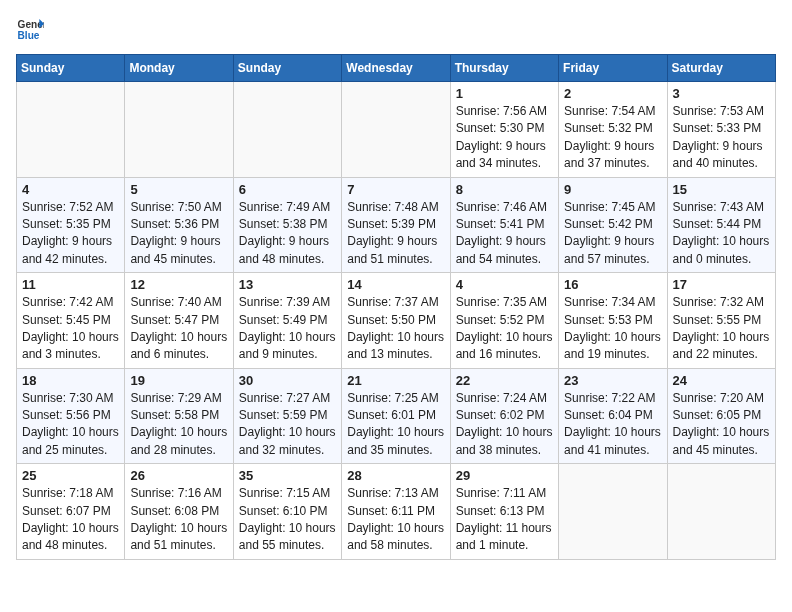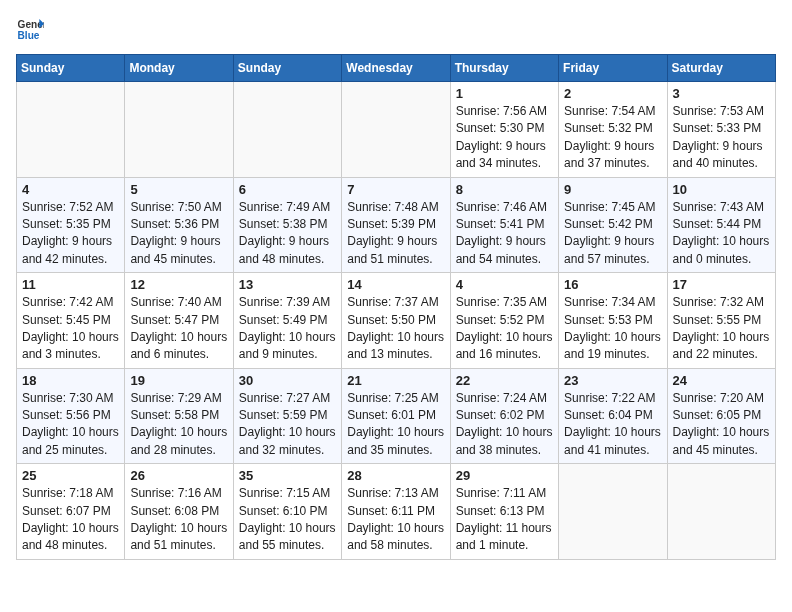--- a/index.html
+++ b/index.html
@@ -135,21 +135,21 @@
         </td>
         <td>
           <div class="day-number">8</div>
           <div class="day-info">Sunrise: 7:46 AM<br>Sunset: 5:41 PM<br>Daylight: 9 hours<br>and 54 minutes.</div>
         </td>
         <td>
           <div class="day-number">9</div>
           <div class="day-info">Sunrise: 7:45 AM<br>Sunset: 5:42 PM<br>Daylight: 9 hours<br>and 57 minutes.</div>
         </td>
         <td>
-          <div class="day-number">10</div>
+          <div class="day-number">15</div>
           <div class="day-info">Sunrise: 7:43 AM<br>Sunset: 5:44 PM<br>Daylight: 10 hours<br>and 0 minutes.</div>
         </td>
       </tr>
       <tr>
         <td>
           <div class="day-number">11</div>
           <div class="day-info">Sunrise: 7:42 AM<br>Sunset: 5:45 PM<br>Daylight: 10 hours<br>and 3 minutes.</div>
         </td>
         <td>
           <div class="day-number">12</div>

